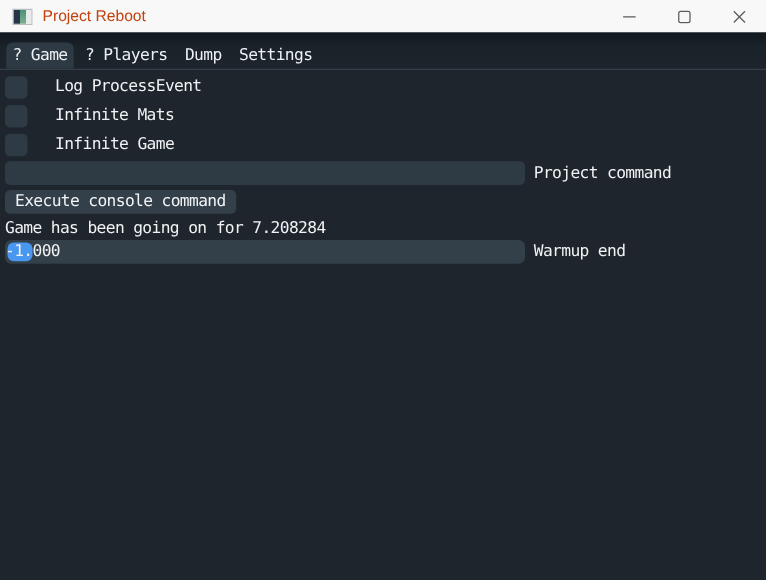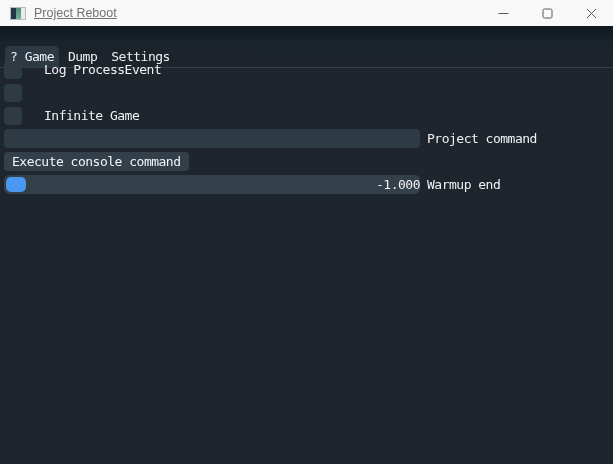--- a/index.html
+++ b/index.html
@@ -16,27 +16,27 @@
     background:#f8f8f8; display:flex; align-items:center;
     font-family:"Liberation Sans","DejaVu Sans",sans-serif; letter-spacing:0;
   }
   .app-icon {
     width:16px; height:13px; margin-left:10px; margin-right:8px;
     border:1px solid #b9bdc1; background:#fff; display:flex;
   }
   .app-icon .seg1 { flex:1.1; background:#253649; }
   .app-icon .seg2 { flex:1; background:linear-gradient(180deg,#4d8f7a,#7ab08e); }
   .app-icon .seg3 { flex:0.9; background:#e8eaec; }
-  .titlebar-title { font-size:12.5px; color:#737373;text-decoration:underline; }
+  .titlebar-title { font-size:12.5px; color:#c2410c; }
   .tb-controls { margin-left:auto; display:flex; height:100%; }
   .tb-btn { width:44px; height:100%; display:flex; align-items:center; justify-content:center; }
   .tb-btn svg { display:block; }
   
   .menubar {
-    position:absolute; top:26px; left:0; right:0; height:42px;
+    position:absolute; top:26px; left:0; right:0; height:30px;
     background:linear-gradient(180deg,#11181e 0%, #1a222a 40%, #1d242c 100%);
     border-bottom:1px solid #343e47;
     display:flex; align-items:flex-end; padding-left:5px;
   }
   .menu-item {
     height:21px; line-height:21px; padding:0 5px; margin-right:4px;
     color:#eef1f4; border-radius:5px 5px 0 0; white-space:pre;
   }
   .menu-item.selected { background:#2d3943; }
   
@@ -61,21 +61,21 @@
   .slider-track {
     position:relative; width:416px; height:19px; background:#333f49; border-radius:5px;
     flex:0 0 auto;
   }
   .slider-grab {
     position:absolute; top:2px; left:2px; width:20px; height:15px;
     background:#4a97f2; border-radius:5px;
   }
   .slider-value {
     position:absolute; left:0; right:0; top:0; height:15px; line-height:19px;
-    text-align:right; white-space:pre;
+    text-align:left; white-space:pre;
   }
 </style>
 </head>
 <body>
 
 <div class="window">
 
   <div class="titlebar">
     <div class="app-icon">
       <div class="seg1"></div>
@@ -98,52 +98,57 @@
         <svg width="11" height="11" viewBox="0 0 11 11">
           <line x1="1" y1="1" x2="10" y2="10" stroke="#5a5a5a" stroke-width="1"></line>
           <line x1="10" y1="1" x2="1" y2="10" stroke="#5a5a5a" stroke-width="1"></line>
         </svg>
       </div>
     </div>
   </div>
 
   <div class="menubar">
     <div class="menu-item selected">? Game</div>
+    <div class="menu-item">? Players</div>
     <div class="menu-item">Dump</div>
     <div class="menu-item">Settings</div>
   </div>
 
   <div class="content">
 
     <div class="row">
       <div class="checkbox"></div>
       <div class="cb-label">Log ProcessEvent</div>
     </div>
 
 
     <div class="row">
       <div class="checkbox"></div>
+      <div class="cb-label">Infinite Mats</div>
     </div>
 
     <div class="row">
       <div class="checkbox"></div>
       <div class="cb-label">Infinite Game</div>
     </div>
 
     <div class="row">
       <input class="text-input" type="text" placeholder="" style="">
       <div class="side-label">Project command</div>
     </div>
 
     <div class="row">
       <div class="btn">Execute console command</div>
     </div>
 
 
 
+    <div class="row text-row">
+      <div class="status-text">Game has been going on for 7.208284</div>
+    </div>
 
     <div class="row">
       <div class="slider-track">
         <div class="slider-grab"></div>
         <div class="slider-value">-1.000</div>
       </div>
       <div class="side-label">Warmup end</div>
     </div>
 
   </div>

